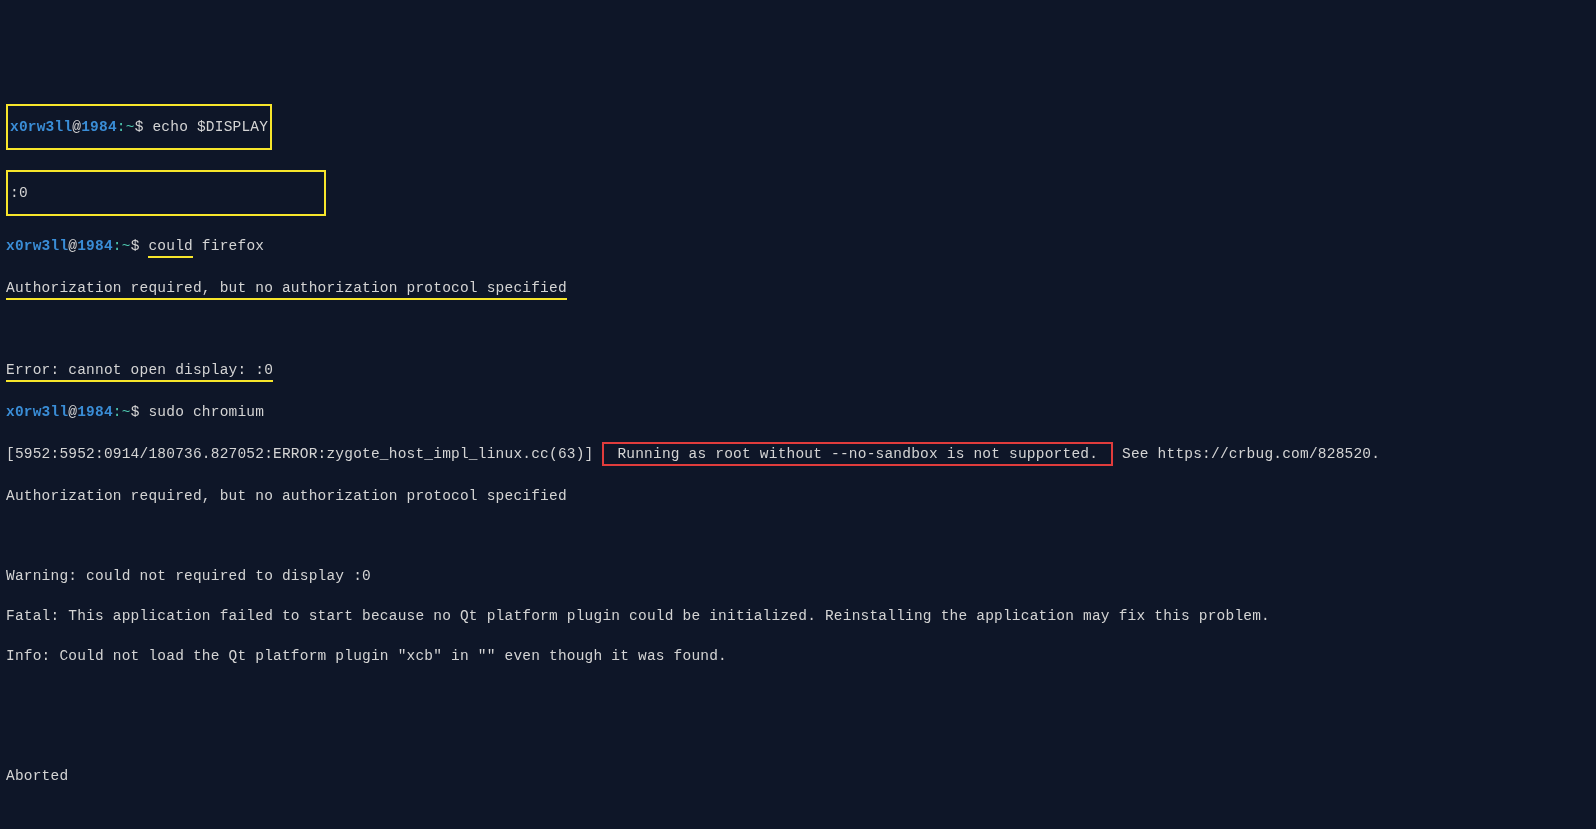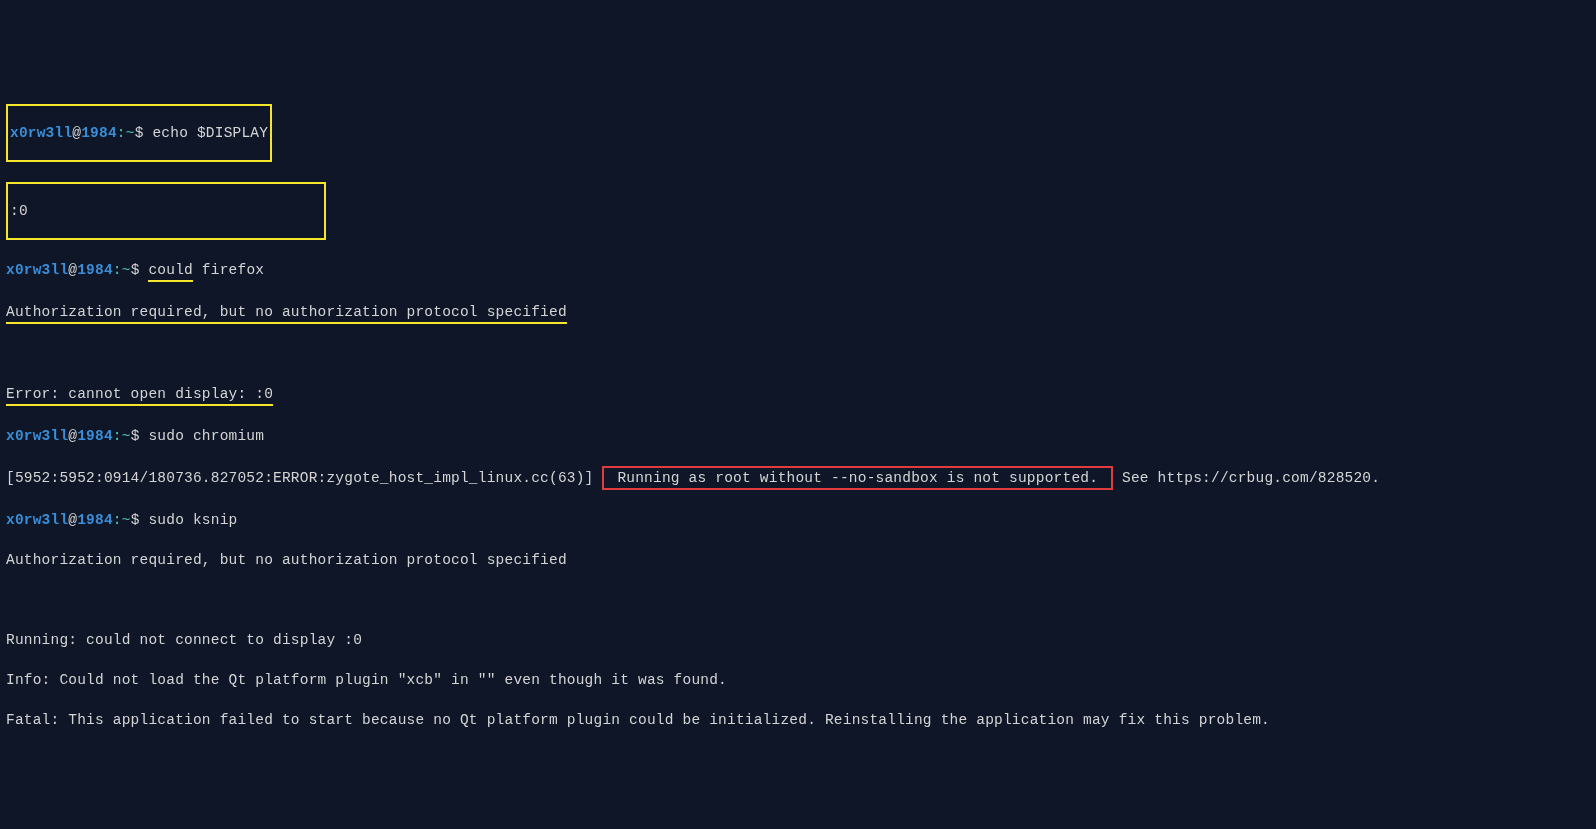--- a/index.html
+++ b/index.html
@@ -14,21 +14,21 @@
     letter-spacing: 0.2px;
   }
   .user   { color: #3a8dd6; font-weight: bold; }
   .host   { color: #3a8dd6; font-weight: bold; }
   .tilde  { color: #4EC9B0; }
   .dollar { color: #d4d4d4; }
   .cmd    { color: #d4d4d4; }
   .out    { color: #d4d4d4; }
   .box-yellow {
     border: 2px solid #f7e52b;
-    padding: 17px 2px;
+    padding: 11px 2px;
     display: inline-block;
   }
   .box-red {
     border: 2px solid #e03c3c;
     padding: 0 13px;
     display: inline-block;
   }
   .ul-yellow {
     border-bottom: 2px solid #f7e52b;
     display: inline-block;
@@ -42,26 +42,25 @@
 
 <div>
 <span class="line"><span class="box-yellow"><span class="user">x0rw3ll</span><span class="out">@</span><span class="host">1984</span><span class="tilde">:~</span><span class="dollar">$ </span><span class="cmd">echo $DISPLAY</span></span></span>
 <span class="line"><span class="box-yellow"><span class="out">:0</span>                                 </span></span>
 <span class="line"><span class="user">x0rw3ll</span><span class="out">@</span><span class="host">1984</span><span class="tilde">:~</span><span class="dollar">$ </span><span class="cmd ul-yellow">could</span><span class="cmd"> firefox</span></span>
 <span class="line"><span class="out ul-yellow">Authorization required, but no authorization protocol specified</span></span>
 <span class="line"> </span>
 <span class="line"><span class="out ul-yellow">Error: cannot open display: :0</span></span>
 <span class="line"><span class="user">x0rw3ll</span><span class="out">@</span><span class="host">1984</span><span class="tilde">:~</span><span class="dollar">$ </span><span class="cmd">sudo chromium</span></span>
 <span class="line"><span class="out">[5952:5952:0914/180736.827052:ERROR:zygote_host_impl_linux.cc(63)] </span><span class="out box-red">Running as root without --no-sandbox is not supported.</span><span class="out"> See https://crbug.com/828520.</span></span>
-<span class="line"><span class="user">x0rw3ll</span><span class="out">@</span><span class="host">1984</span><span class="tilde">:~</span><span class="dollar">$ </span><span class="cmd">sudo ksnip</span></span>
 <span class="line"><span class="out">Authorization required, but no authorization protocol specified</span></span>
 <span class="line"> </span>
-<span class="line"><span class="out">Running: could not connect to display :0</span></span>
+<span class="line"><span class="out">Warning: could not required to display :0</span></span>
+<span class="line"><span class="out">Fatal: This application failed to start because no Qt platform plugin could be initialized. Reinstalling the application may fix this problem.</span></span>
 <span class="line"><span class="out">Info: Could not load the Qt platform plugin "xcb" in "" even though it was found.</span></span>
-<span class="line"><span class="out">Fatal: This application failed to start because no Qt platform plugin could be initialized. Reinstalling the application may fix this problem.</span></span>
 <span class="line"> </span>
 <span class="line"> </span>
 <span class="line"><span class="out">Aborted</span></span>
 
 
 
 
 
 
 

